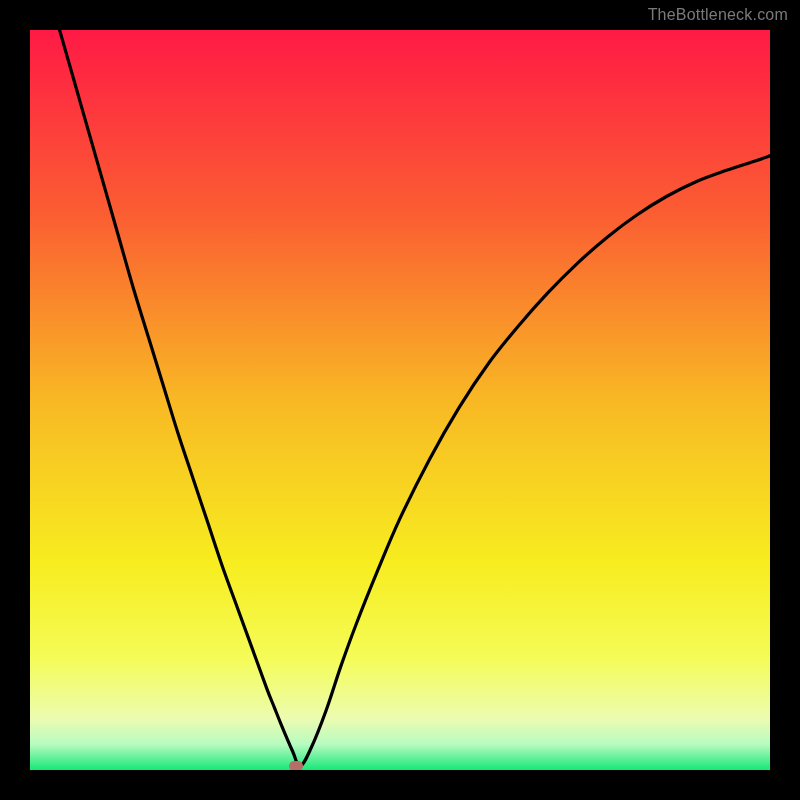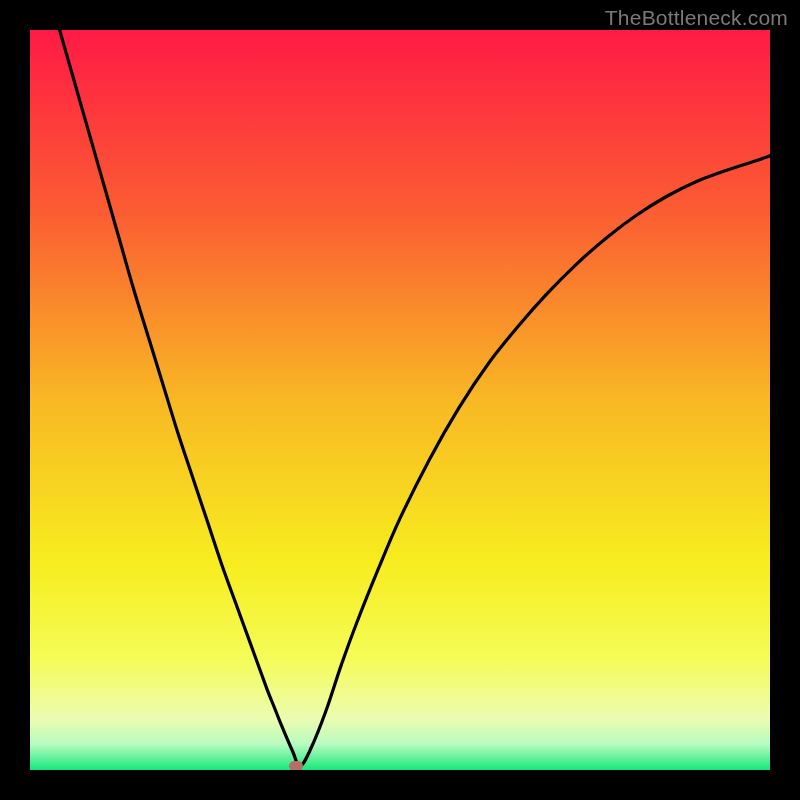--- a/index.html
+++ b/index.html
@@ -32,21 +32,21 @@
     position: absolute;
     inset: 0;
     width: 100%;
     height: 100%;
   }
   .watermark {
     position: absolute;
     top: 6px;
     right: 12px;
     color: #7a7a7a;
-    font-size: 21px;
+    font-size: 16px;
     font-weight: 500;
     letter-spacing: 0.2px;
   }
   .min-marker {
     position: absolute;
     width: 14px;
     height: 10px;
     border-radius: 5px;
     transform: translate(-50%, -50%);
   }

